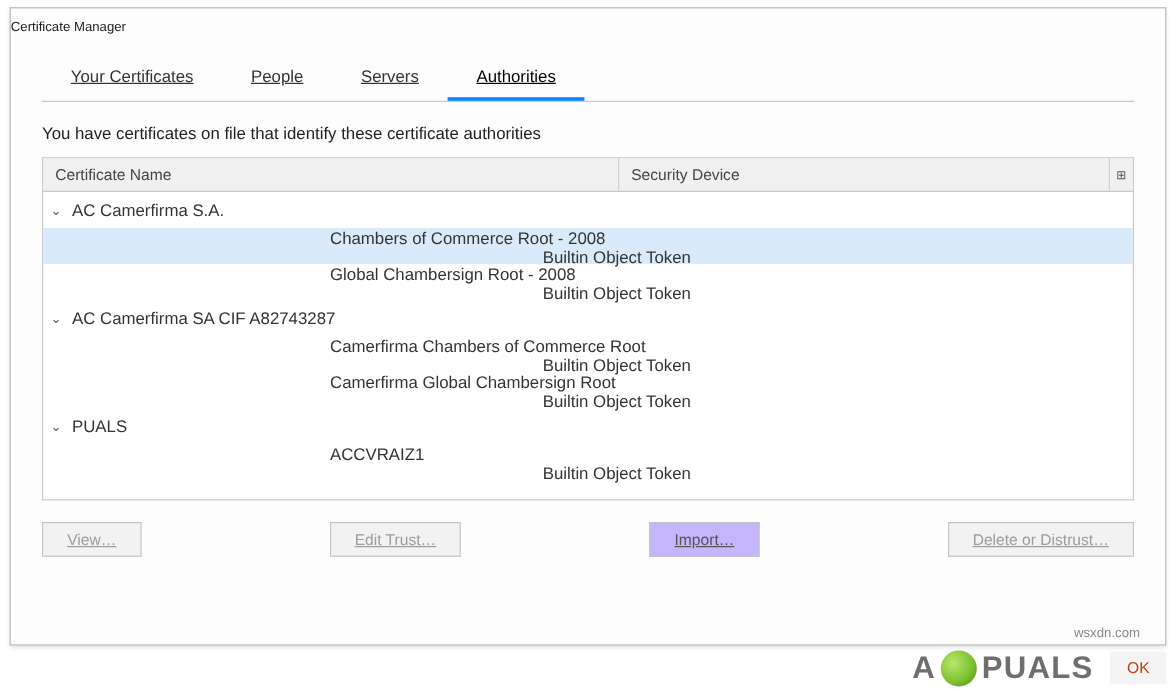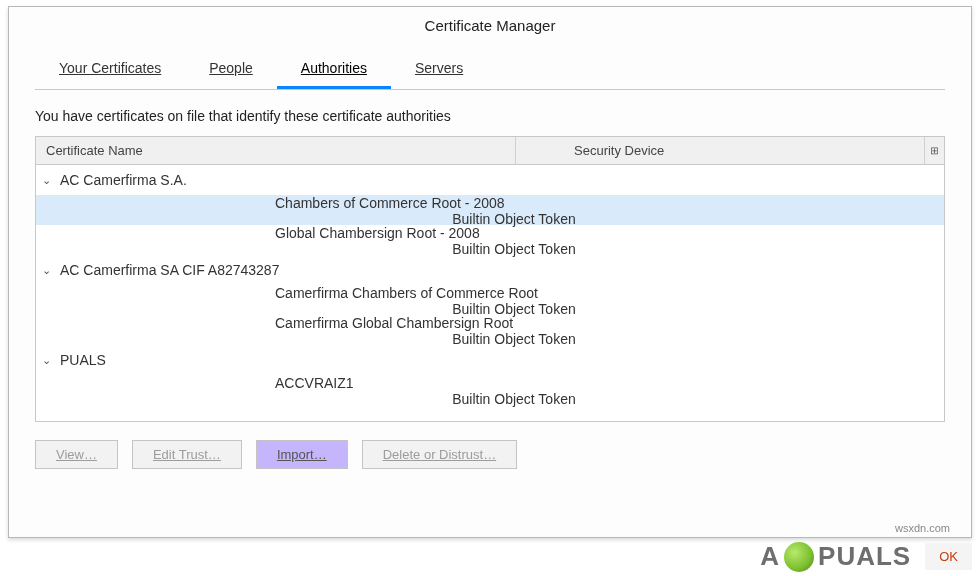--- a/index.html
+++ b/index.html
@@ -16,23 +16,23 @@
       position: absolute;
       left: 8px;
       top: 6px;
       width: 964px;
       height: 532px;
       border: 1px solid #b8b8b8;
       background: #fdfdfd;
       box-shadow: 0 2px 4px rgba(0,0,0,0.15);
     }
     .title-bar {
-      text-align: center;
+      text-align: left;
       padding: 10px 0 14px;
-      font-size: 15px;
+      font-size: 11px;
       color: #222;
     }
     .tabs {
       margin: 0 26px;
       border-bottom: 1px solid #c8c8c8;
       display: flex;
       gap: 0;
     }
     .tab {
       padding: 12px 24px 10px;
@@ -58,21 +58,20 @@
       position: relative;
       background: #fff;
     }
     .table-header {
       display: flex;
       background: #f0f0f0;
       border-bottom: 1px solid #c8c8c8;
       font-size: 13px;
       color: #444;
       position: relative;
-      gap: 48px;
     }
     .col-name { width: 480px; padding: 6px 10px; border-right: 1px solid #d0d0d0; }
     .col-device { flex: 1; padding: 6px 10px; }
     .col-spacer {
       width: 20px;
       border-left: 1px solid #d0d0d0;
       display:flex; align-items:center; justify-content:center;
       font-size:10px; color:#555;
     }
     .table-body {
@@ -103,20 +102,21 @@
       display:inline-block;
       margin-right: 6px;
       font-size: 11px;
       color: #555;
       width: 12px;
     }
     .buttons {
       margin: 18px 26px 16px;
       display: flex;
       gap: 14px;
+      justify-content: space-between;
     }
     .btn {
       padding: 6px 20px;
       background: #c4b5fd;
       border: 1px solid #c4c4c4;
       color: #555;
       font-size: 13px;
       cursor: pointer;
     }
     .btn.disabled {
@@ -169,22 +169,22 @@
 </head>
 <body>
 
 <div class="dialog">
 
   <div class="title-bar">Certificate Manager</div>
 
   <div class="tabs">
     <div class="tab">Your Certificates</div>
     <div class="tab">People</div>
+    <div class="tab">Servers</div>
     <div class="tab active">Authorities</div>
-    <div class="tab">Servers</div>
   </div>
 
   <div class="description">You have certificates on file that identify these certificate authorities</div>
 
   <div class="table-wrap">
     <div class="table-header">
       <div class="col-name">Certificate Name</div>
       <div class="col-device">Security Device</div>
       <div class="col-spacer">⊞</div>
     </div>

